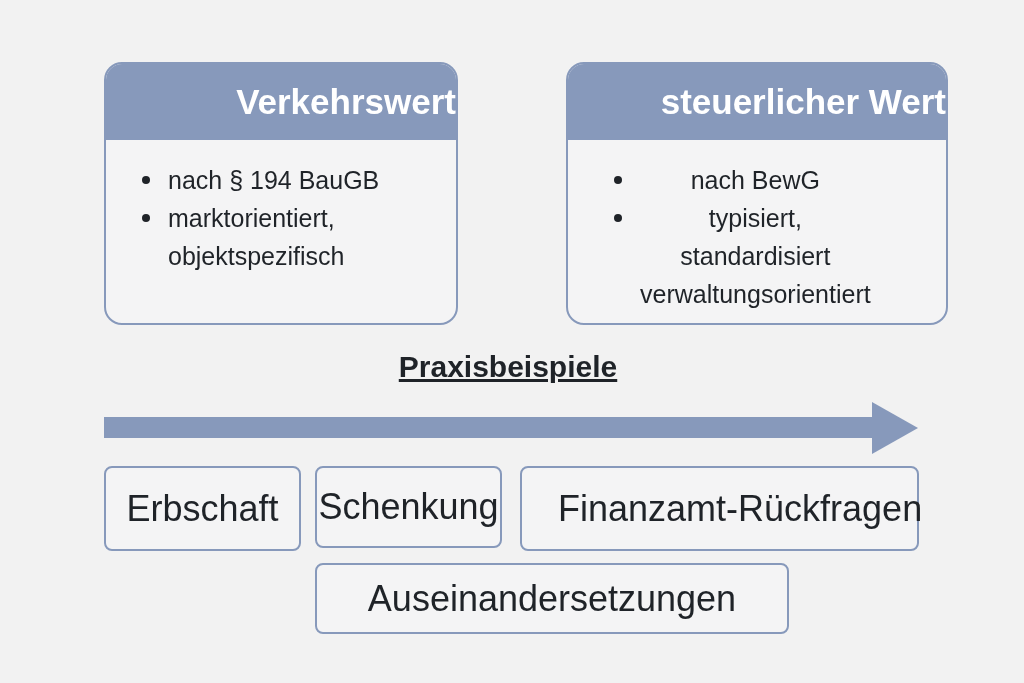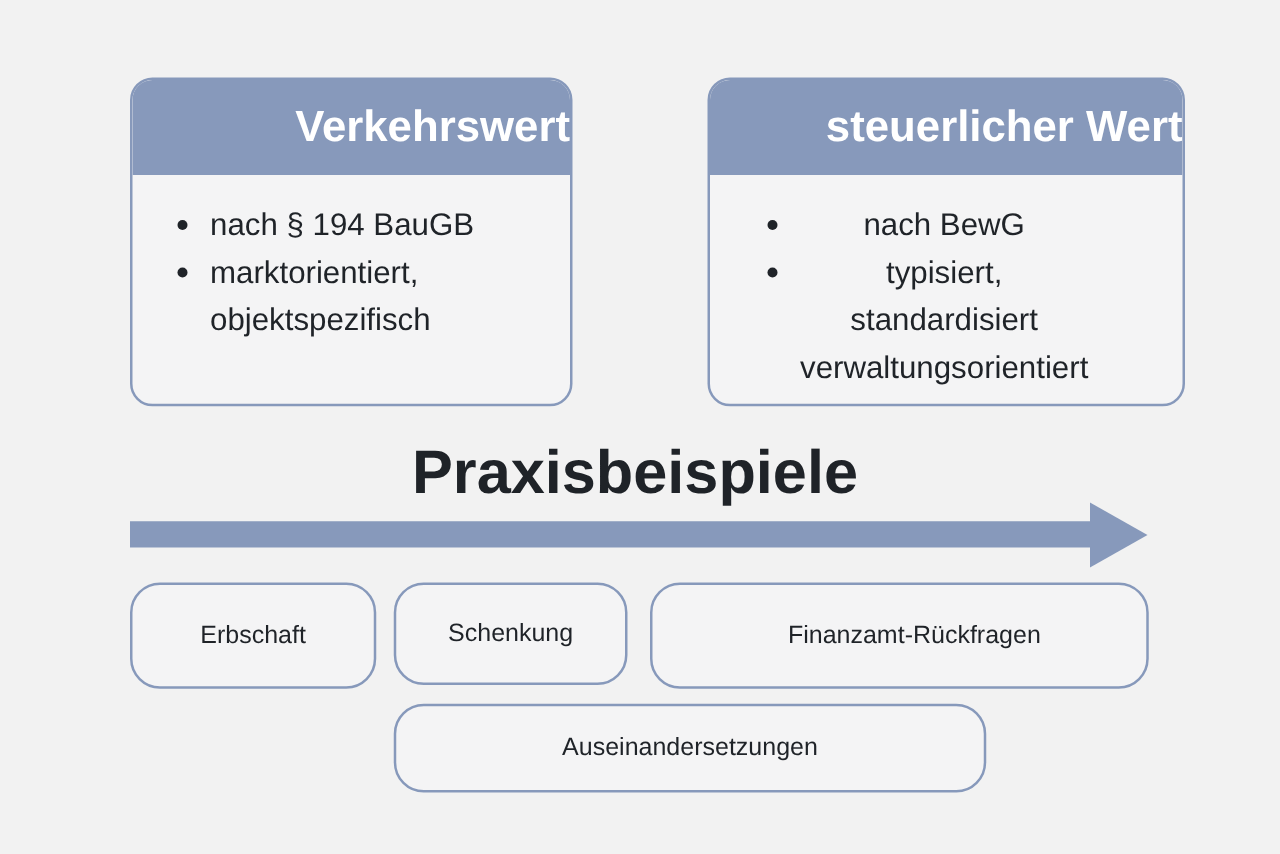--- a/index.html
+++ b/index.html
@@ -51,42 +51,43 @@
   #card-left { left: 104px; top: 62px; width: 354px; height: 263px; }
   #card-left ul { position: absolute; left: 62px; top: 97px; }
   #card-right { left: 566px; top: 62px; width: 382px; height: 263px; }
   #card-right ul { position: absolute; left: 72px; top: 97px; text-align: center; }
 
   #section-title {
     position: absolute;
     left: 0; width: 1016px;
     top: 350px;
     text-align: center;
-    font-size: 49px;
+    font-size: 30px;
     font-weight: bold;
     color: #1f2328;
+    text-decoration: underline;
   }
   #arrow { position: absolute; left: 104px; top: 400px; }
 
   .pill {
     position: absolute;
     box-sizing: border-box;
     border: 2px solid #8799bb;
-    border-radius: 24px;
+    border-radius: 8px;
     background: #f4f4f5;
-    font-size: 20px;
+    font-size: 36px;
     color: #1f2328;
     display: flex;
     align-items: center;
     justify-content: center;
     white-space: nowrap;
   }
   #pill-0 { left: 104px; top: 466px; width: 197px; height: 85px; }
   #pill-1 { left: 315px; top: 466px; width: 187px; height: 82px; }
-  #pill-2 { left: 520px; top: 466px; width: 399px; height: 85px; justify-content: center; padding-left: 24px; }
+  #pill-2 { left: 520px; top: 466px; width: 399px; height: 85px; justify-content: flex-start; padding-left: 36px; }
   #pill-3 { left: 315px; top: 563px; width: 474px; height: 71px; }
 </style>
 </head>
 <body>
 
 <div class="card" id="card-left">
   <div class="card-header">Verkehrswert</div>
   <ul>
     <li><span class="dot"></span><span>nach § 194 BauGB</span></li>
     <li><span class="dot"></span><span>marktorientiert,</span></li>

